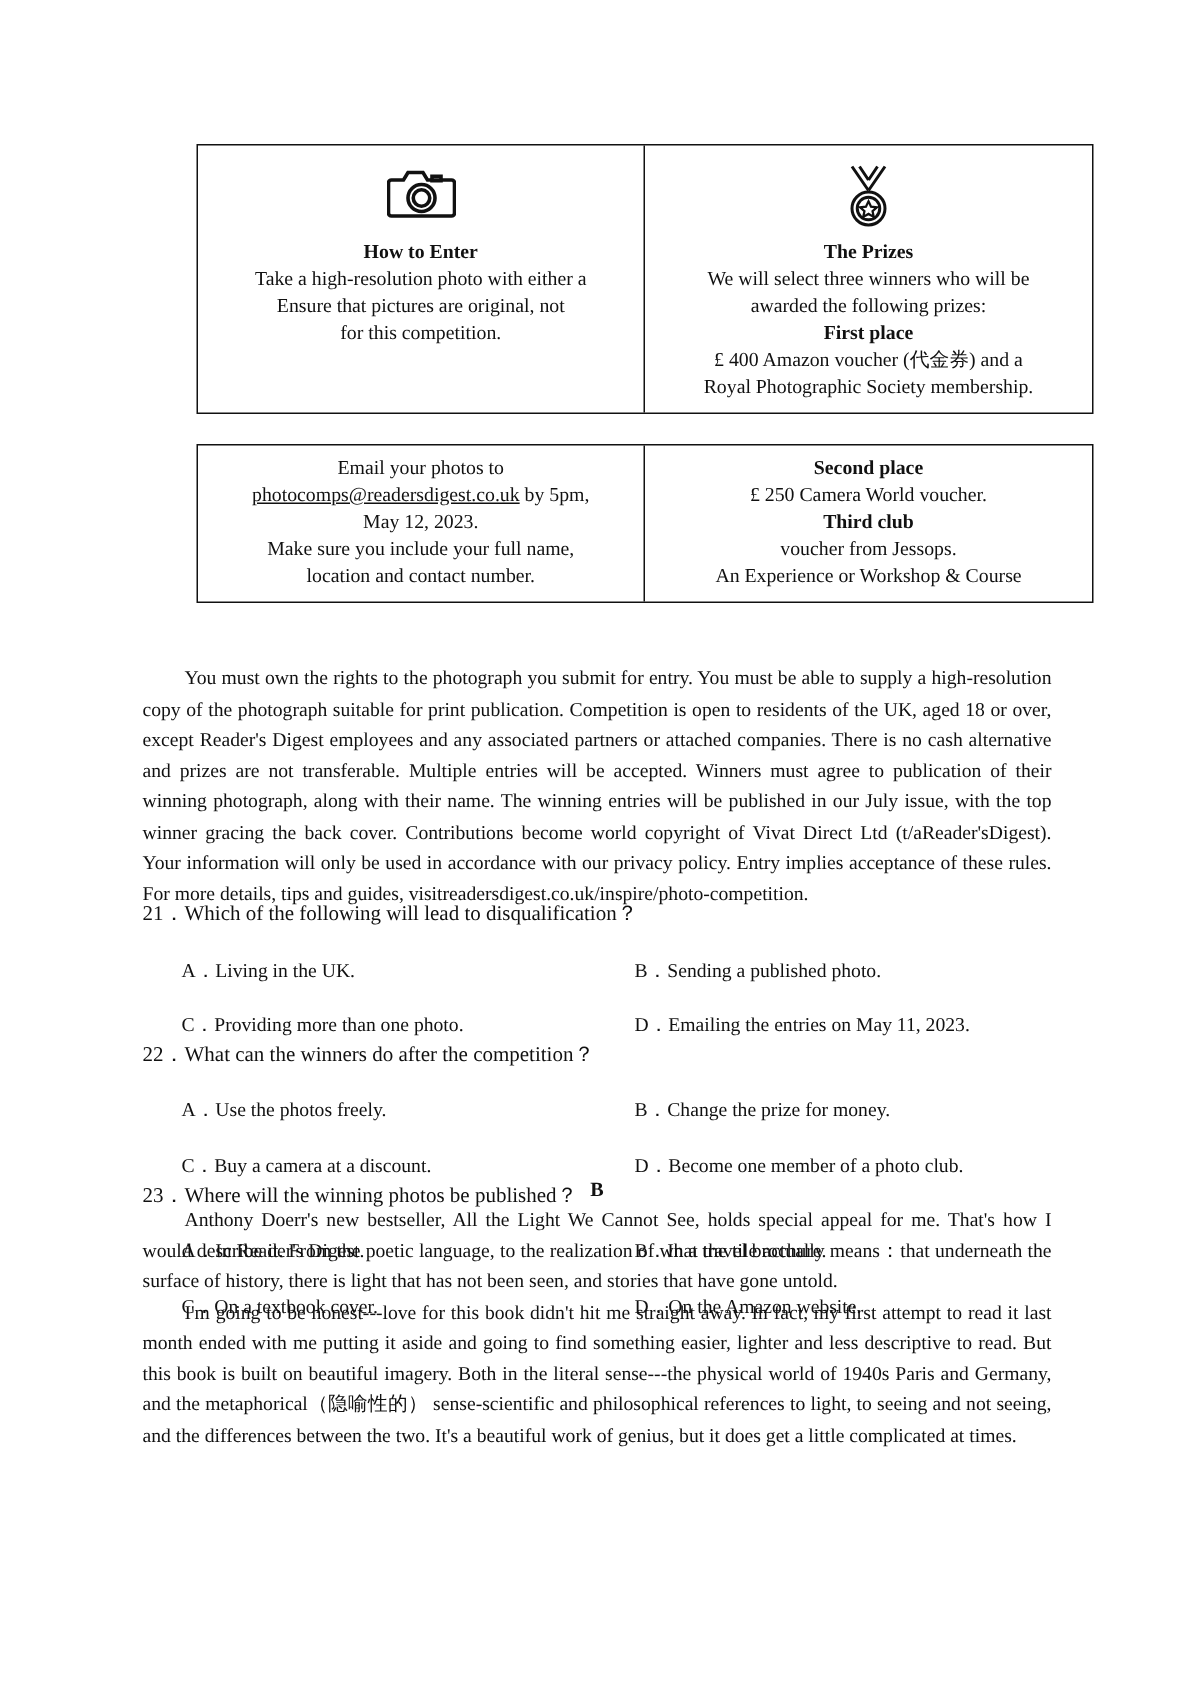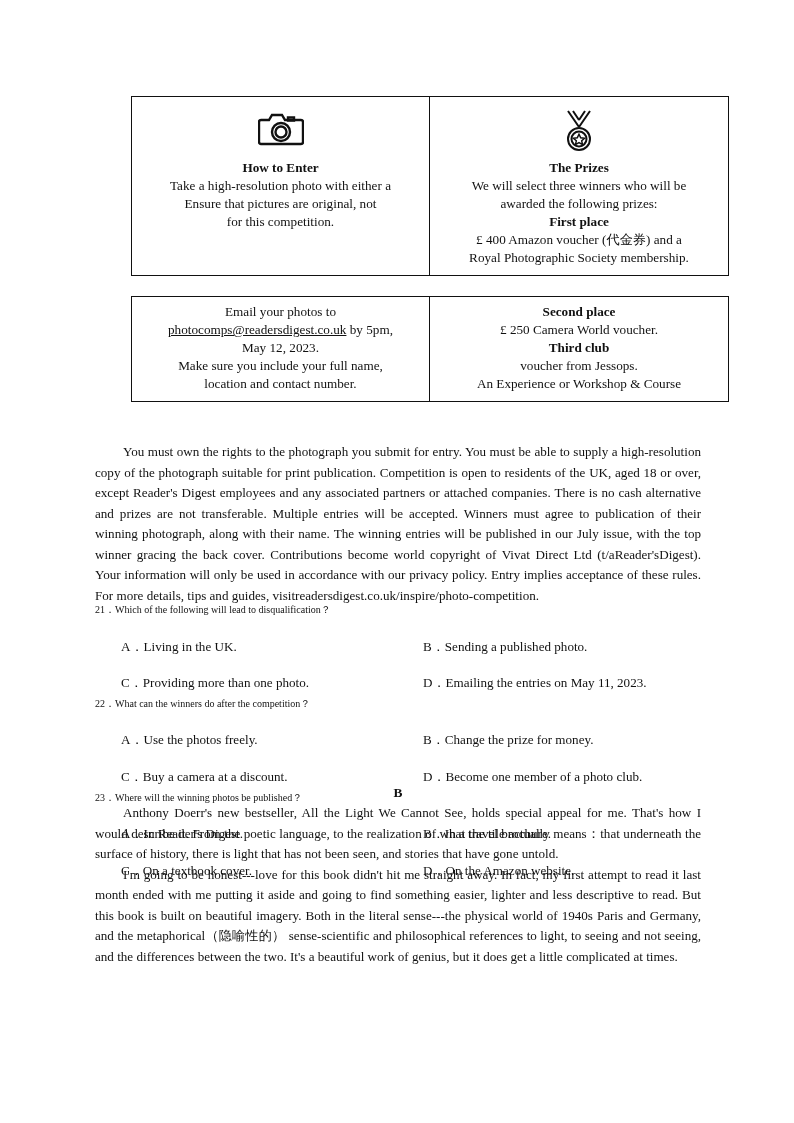--- a/index.html
+++ b/index.html
@@ -83,21 +83,21 @@
     font-size: 13.1px;
     line-height: 20.5px;
     text-indent: 28px;
   }
 
   #passage-a-body { top: 412px; margin-top: 30px; }
 
   
   .q-block { margin-top: 0; }
   .q-stem {
-    font-size: 10px;
+    font-size: 14px;
     line-height: 20.6px;
     margin: 0;
     white-space: nowrap;
   }
   .q-options {
     display: flex;
     flex-wrap: wrap;
     margin: 0;
     padding: 0 0 0 26px;
     list-style: none;

